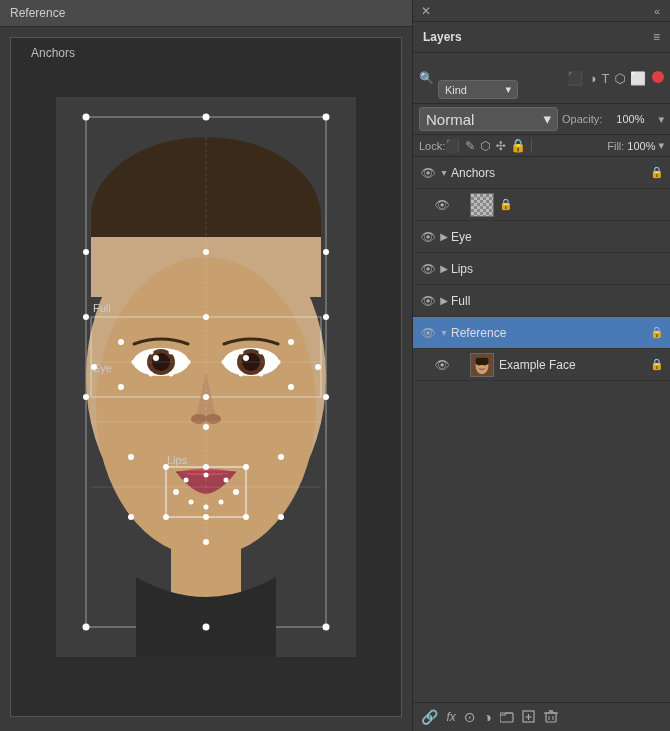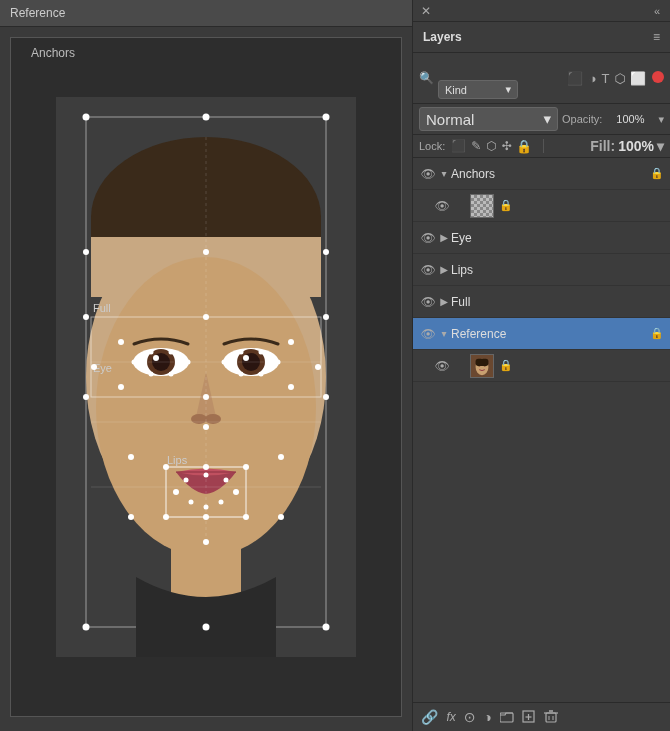--- a/index.html
+++ b/index.html
@@ -198,21 +198,20 @@
 
     .opacity-value {
       color: #ddd;
     }
 
     
     .lock-bar {
       display: flex;
       align-items: center;
       padding: 3px 6px;
-      gap: 6px;
       border-bottom: 1px solid #2a2a2a;
     }
 
     .lock-label {
       font-size: 11px;
       color: #aaa;
     }
 
     .lock-icons {
       display: flex;
@@ -228,26 +227,25 @@
 
     .lock-divider {
       width: 1px;
       height: 14px;
       background: #555;
       margin: 0 4px;
     }
 
     .fill-group {
       display: flex;
-      align-items: flex-start;
+      align-items: flex-end;
       gap: 3px;
-      font-size: 14px;
+      font-size: 11px;
       color: #aaa;
       margin-left: auto;
-      font-weight: bold;
     }
 
     
     .layers-list {
       flex: 1;
       overflow-y: auto;
       background: #3c3c3c;
     }
 
     .layer-item {
@@ -602,20 +600,21 @@
       <div class="layer-thumb" style="background:#8a6040; overflow:hidden;">
         <svg width="24" height="24" viewBox="0 0 24 24">
           <rect width="24" height="24" fill="#6a4830"></rect>
           <ellipse cx="12" cy="13" rx="7" ry="9" fill="#c8a070"></ellipse>
           <ellipse cx="9" cy="11" rx="2" ry="1.5" fill="#4a2010"></ellipse>
           <ellipse cx="15" cy="11" rx="2" ry="1.5" fill="#4a2010"></ellipse>
           <path d="M 9 16 Q 12 18 15 16" fill="none" stroke="#8a3040" stroke-width="1"></path>
           <rect x="5" y="4" width="14" height="8" fill="#2a1a0a" rx="3"></rect>
         </svg>
       </div>
+      <span class="layer-name">Example Face</span>
       <span class="layer-lock">🔒</span>
     </div>
 
   </div>
 
   <div class="bottom-toolbar">
     <span class="bottom-icon">🔗</span>
     <span class="bottom-icon" style="font-style:italic; font-weight:normal; font-size:12px; color:#aaa;">fx</span>
     <span class="bottom-icon">⊙</span>
     <span class="bottom-icon">◑</span>

